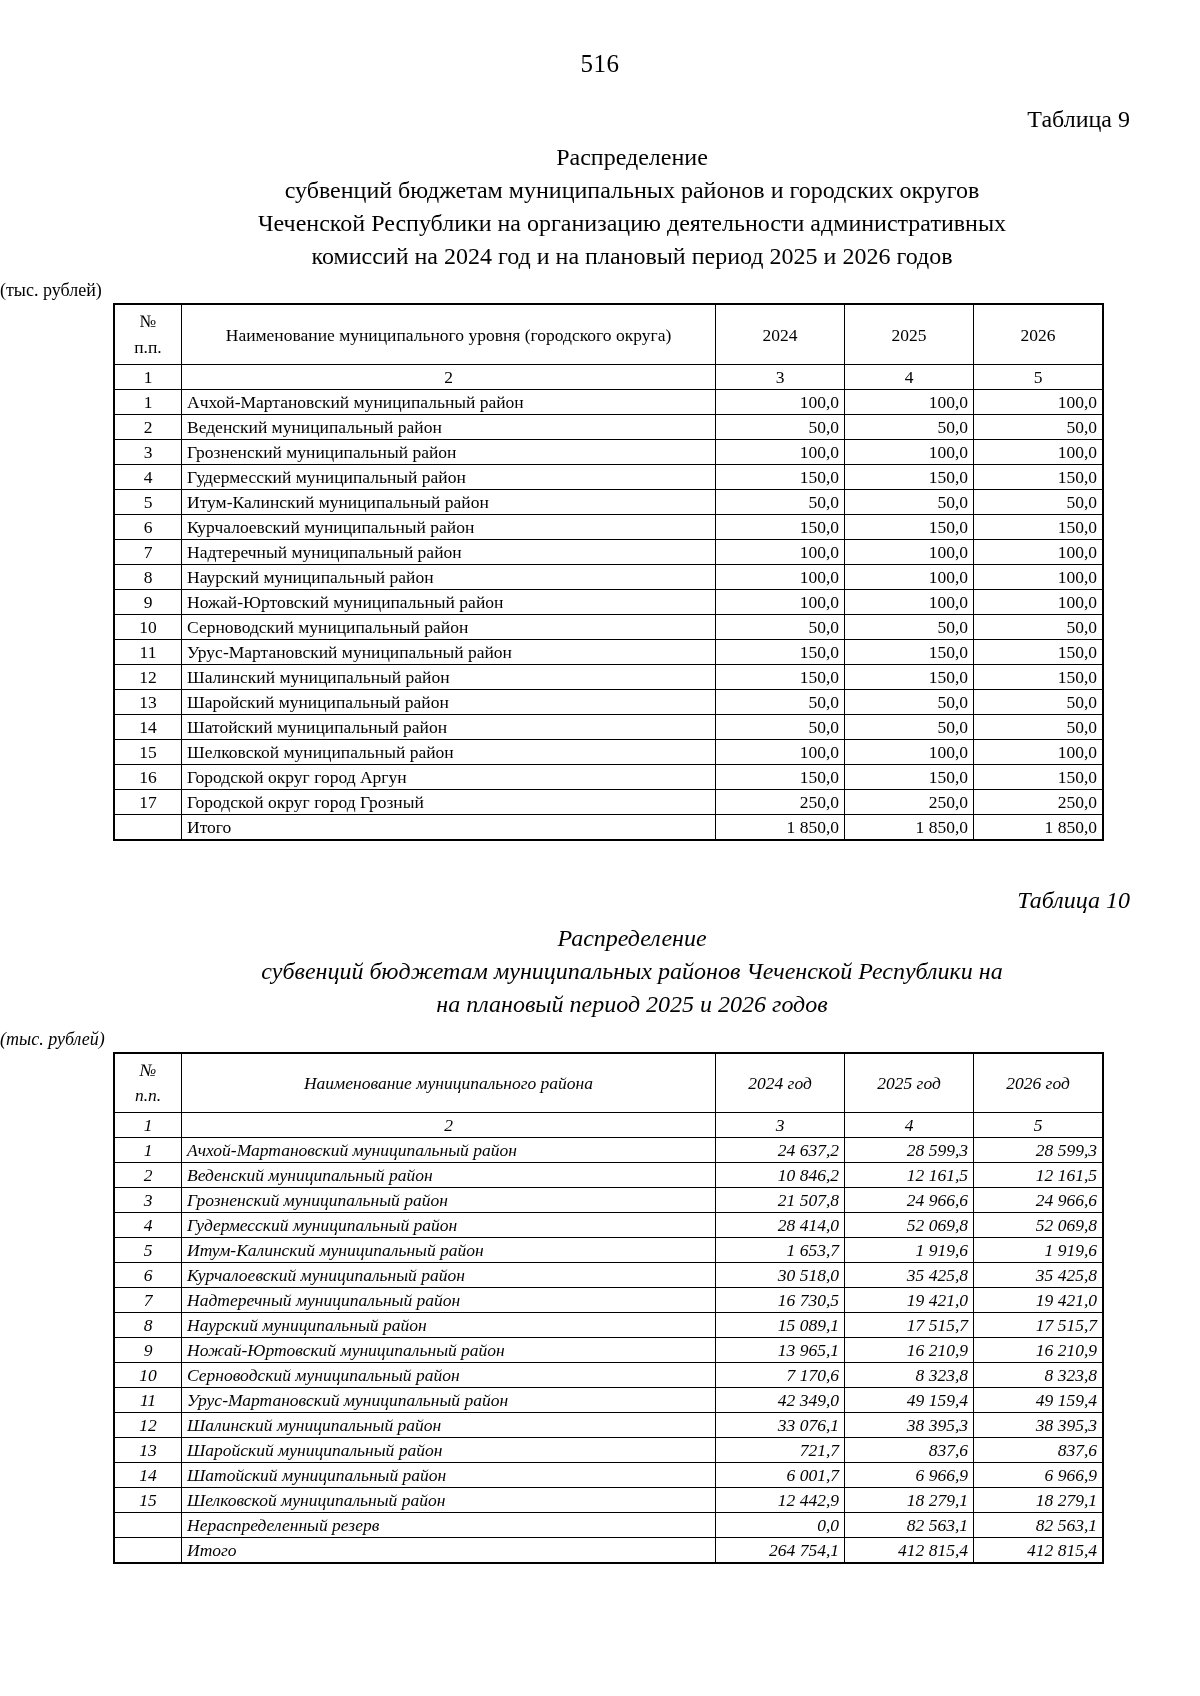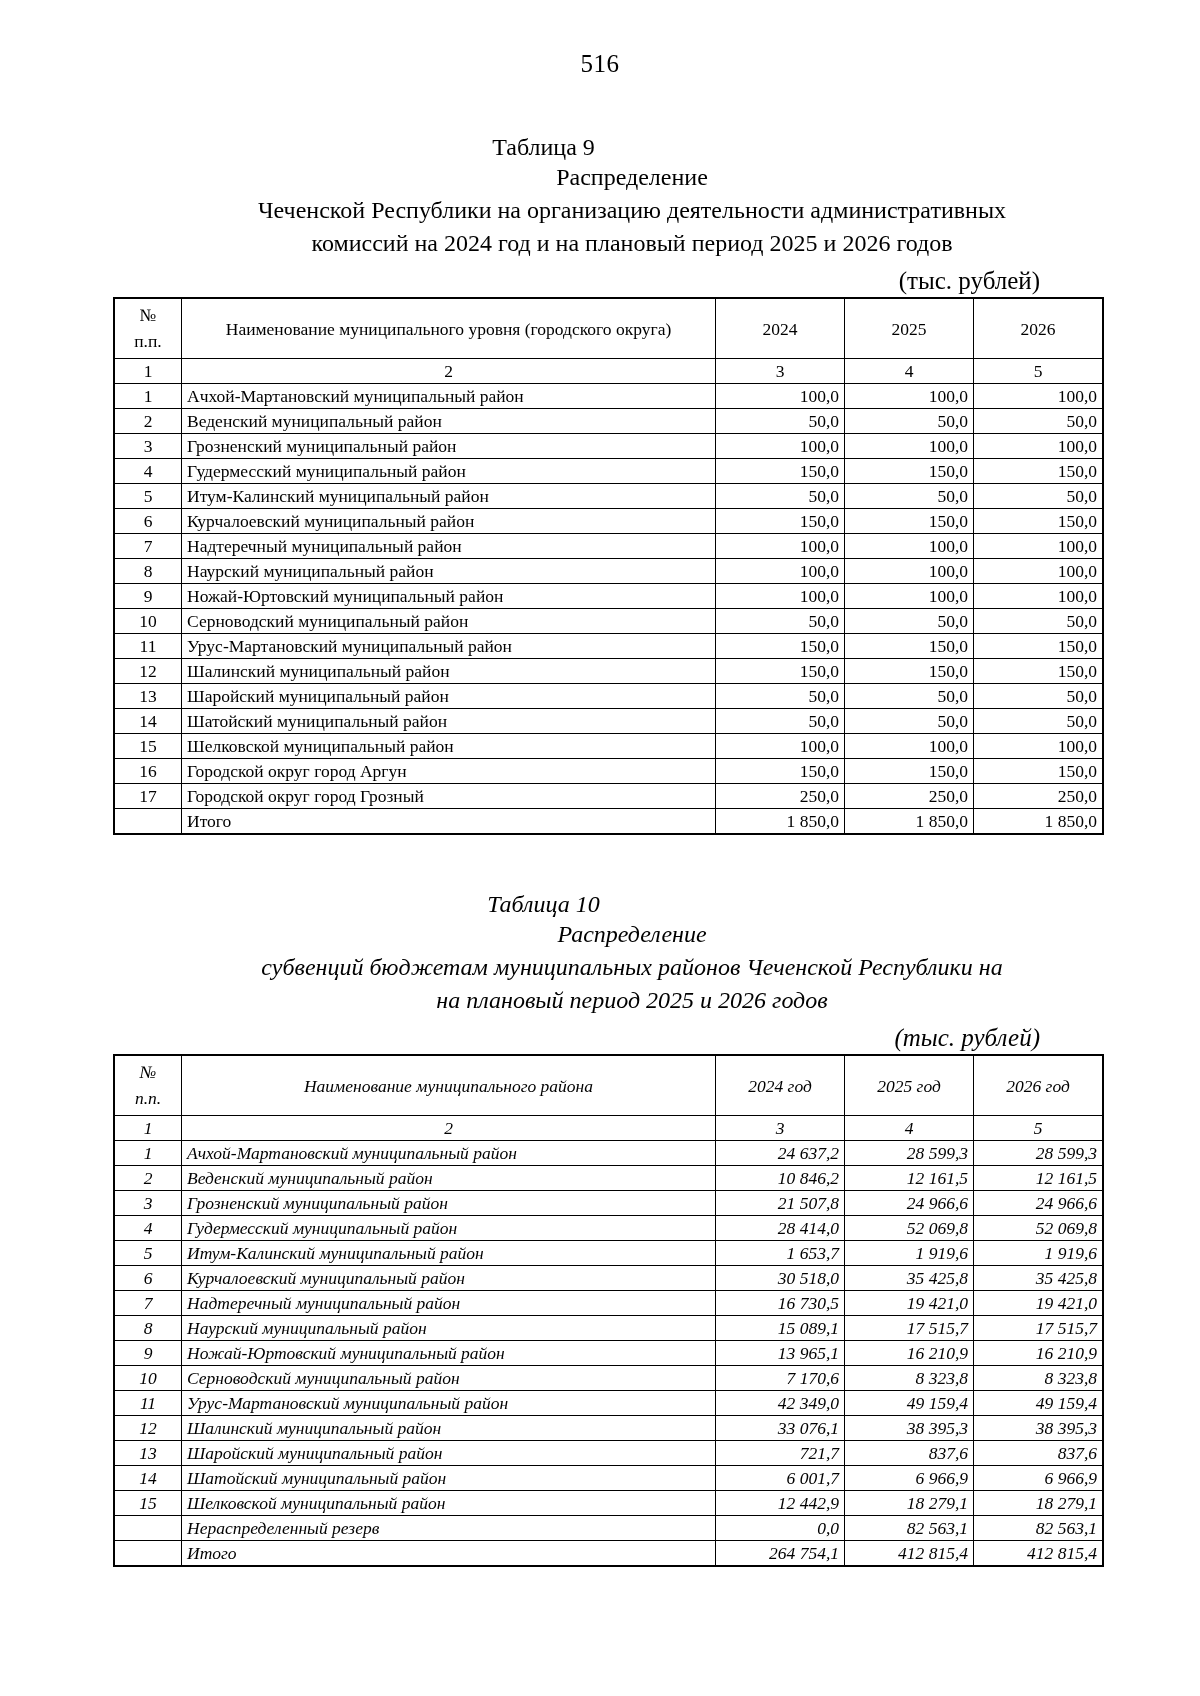--- a/index.html
+++ b/index.html
@@ -17,38 +17,38 @@
     box-sizing: border-box;
     overflow: hidden;
   }
   .page-number {
     text-align: center;
     font-size: 25px;
     padding-top: 50px;
     letter-spacing: 0.5px;
   }
   .table-label {
-    text-align: center;
+    text-align: right;
     font-size: 24px;
-    padding-right: 113px;
-    margin-top: 56px;
+    padding-right: 70px;
+    margin-top: 28px;
   }
   .doc-title {
     text-align: center;
     font-size: 24px;
     line-height: 1.38;
+    margin-top: 8px;
     padding-left: 110px;
     padding-right: 46px;
   }
   .doc-title .line1 {
     display: block;
   }
   .units {
-    text-align: right;
-    font-size: 25px;
+    font-size: 18px;
     padding-right: 160px;
     margin-top: 7px;
     margin-bottom: 2px;
   }
   table.grid {
     border-collapse: collapse;
     margin-left: 113px;
     width: 945px;
     table-layout: fixed;
     border: 2px solid #000;
@@ -104,20 +104,21 @@
 <body>
 
 <div class="page">
 
   <div class="page-number">516</div>
 
   <div class="table-label">Таблица 9</div>
 
   <div class="doc-title">
     <span class="line1">Распределение</span>
+    <span class="line1">субвенций бюджетам муниципальных районов и городских округов</span>
     <span class="line1">Чеченской Республики на организацию деятельности административных</span>
     <span class="line1">комиссий на 2024 год и на плановый период 2025 и 2026 годов</span>
   </div>
 
   <div class="units">(тыс. рублей)</div>
 
   <table class="grid">
     <thead>
       <tr>
         <th class="hdr col-no">

